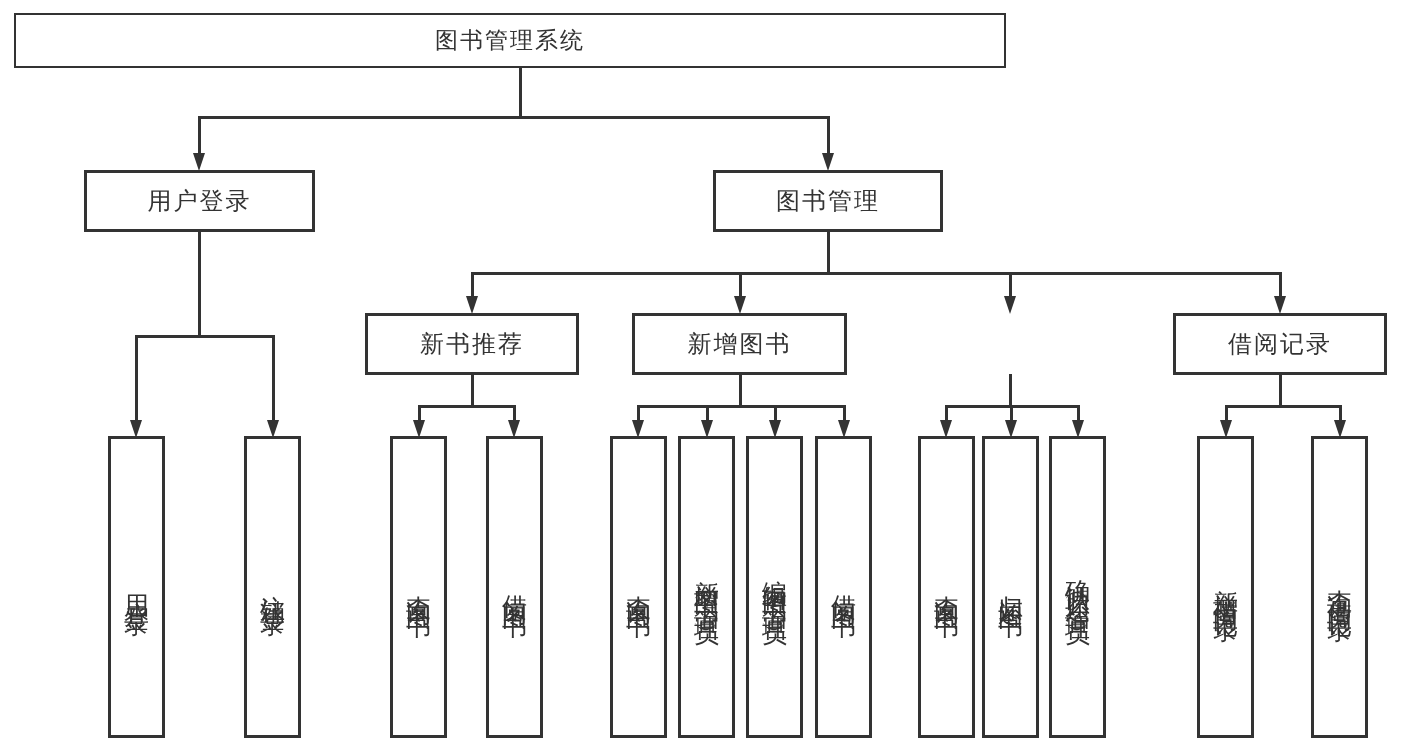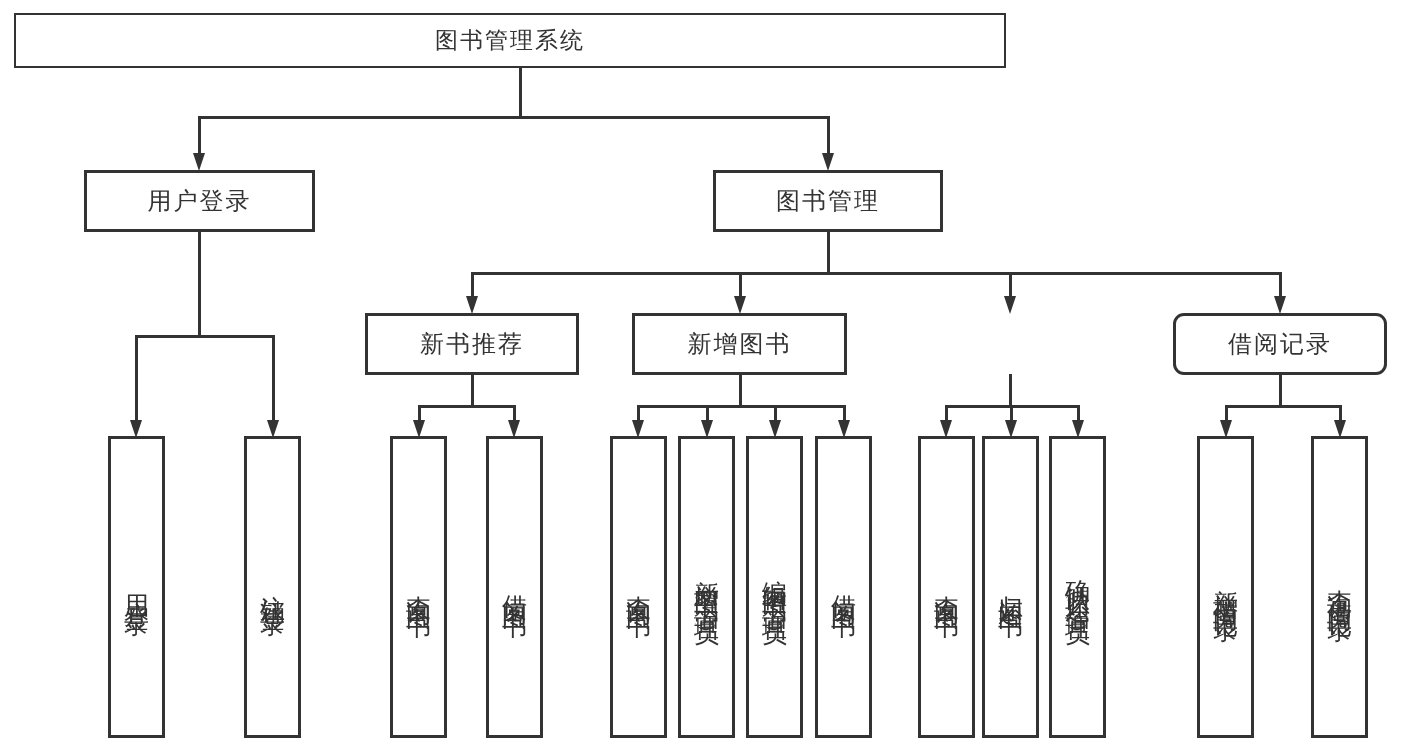--- a/index.html
+++ b/index.html
@@ -107,21 +107,21 @@
   <div class="ah" style="left:734px;top:296px;"></div>
   <div class="ah" style="left:1004px;top:296px;"></div>
   <div class="ah" style="left:1274px;top:296px;"></div>
 
   <div class="box" style="left:365px;top:313px;width:214px;height:62px;">
     <span class="hlabel">新书推荐</span>
   </div>
   <div class="box" style="left:632px;top:313px;width:215px;height:62px;">
     <span class="hlabel">新增图书</span>
   </div>
-  <div class="box" style="left:1173px;top:313px;width:214px;height:62px;border-radius:11px;">
+  <div class="box" style="left:1173px;top:313px;width:214px;height:62px;">
     <span class="hlabel">借阅记录</span>
   </div>
 
   <div class="vl" style="left:471px;top:374px;height:34px;"></div>
   <div class="vl" style="left:739px;top:374px;height:34px;"></div>
   <div class="vl" style="left:1009px;top:374px;height:34px;"></div>
   <div class="vl" style="left:1279px;top:374px;height:34px;"></div>
 
   <div class="hl" style="left:418px;top:405px;width:98px;"></div>
   <div class="hl" style="left:637px;top:405px;width:209px;"></div>

